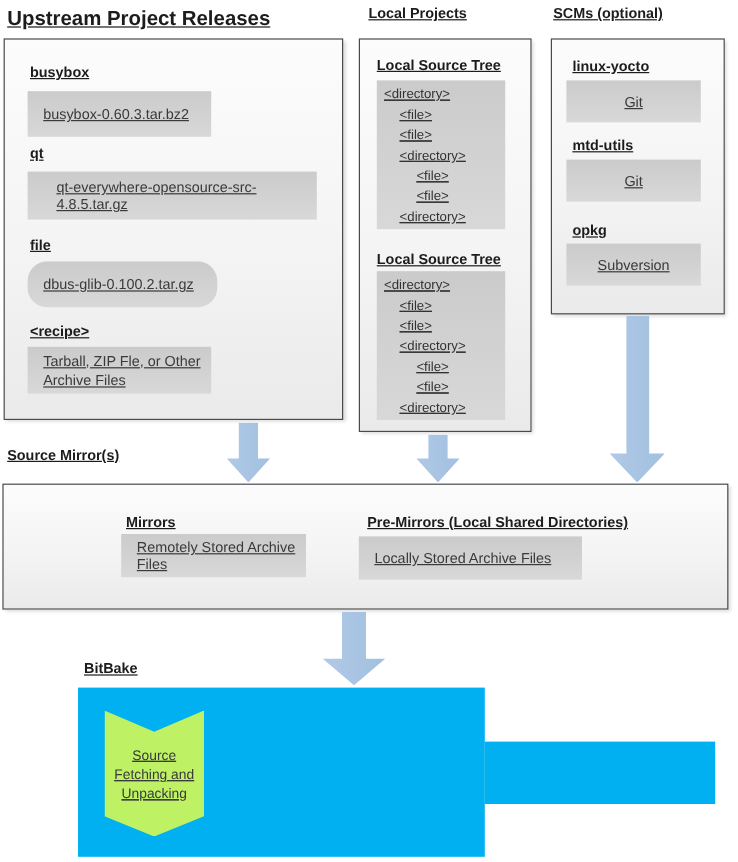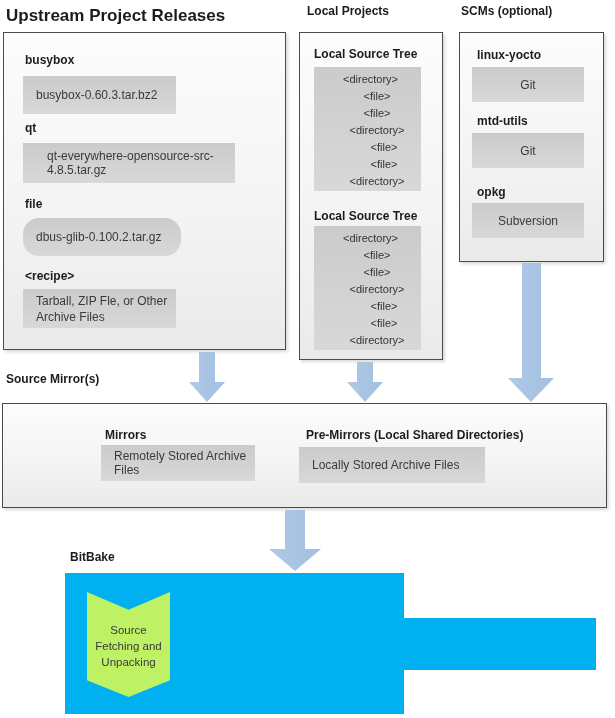--- a/index.html
+++ b/index.html
@@ -1,15 +1,15 @@
 <!DOCTYPE html>
 <html><head>
 <meta charset="utf-8">
 <style>
-  * { margin:0; padding:0; box-sizing:border-box; }
+  * { margin:0; padding:0; box-sizing:border-box;text-decoration:underline; }
   html,body { background:#ffffff; }
   body { font-family:"Liberation Sans", sans-serif; }
   .canvas {
     position:relative; width:615px; height:718px; background:#ffffff;
     overflow:hidden;
   }
   .heading {
     position:absolute; font-weight:bold; color:#1c1c1c; white-space:nowrap;
   }
   .h-lg { font-size:17px; }
@@ -58,30 +58,30 @@
 
   <div class="heading h-lg" style="left:6px; top:6px;">Upstream Project Releases</div>
   <div class="heading h-md" style="left:307px; top:4px;">Local Projects</div>
   <div class="heading h-md" style="left:461px; top:4px;">SCMs (optional)</div>
 
   <div class="panel" style="left:3px; top:32px; width:283px; height:318px;">
     <div class="inner-label" style="left:21px; top:20px;">busybox</div>
     <div class="gray-box pad" style="left:19px; top:43px; width:153px; height:38px;">busybox-0.60.3.tar.bz2</div>
 
     <div class="inner-label" style="left:21px; top:88px;">qt</div>
-    <div class="gray-box pad" style="left:19px; top:110px; width:212px; height:40px;padding-left:24px;">qt-everywhere-opensource-src-4.8.5.tar.gz</div>
+    <div class="gray-box pad" style="left:19px; top:110px; width:241px; height:40px;padding-left:24px;">qt-everywhere-opensource-src-4.8.5.tar.gz</div>
 
     <div class="inner-label" style="left:21px; top:164px;">file</div>
     <div class="gray-box pad" style="left:19px; top:185px; width:158px; height:38px;border-radius:16px;">dbus-glib-0.100.2.tar.gz</div>
 
     <div class="inner-label" style="left:21px; top:236px;">&lt;recipe&gt;</div>
     <div class="gray-box pad" style="left:19px; top:256px; width:153px; height:39px; line-height:16px;">Tarball, ZIP Fle, or Other Archive Files</div>
   </div>
 
-  <div class="panel" style="left:299px; top:32px; width:144px; height:328px;text-align:center;">
+  <div class="panel" style="left:299px; top:32px; width:144px; height:328px;">
     <div class="inner-label" style="left:14px; top:14px;">Local Source Tree</div>
     <div class="tree-box" style="left:14px; top:34px; width:107px; height:124px;">
       <span class="tree-line ind0">&lt;directory&gt;</span>
       <span class="tree-line ind1">&lt;file&gt;</span>
       <span class="tree-line ind1">&lt;file&gt;</span>
       <span class="tree-line ind1">&lt;directory&gt;</span>
       <span class="tree-line ind2">&lt;file&gt;</span>
       <span class="tree-line ind2">&lt;file&gt;</span>
       <span class="tree-line ind1">&lt;directory&gt;</span>
     </div>

